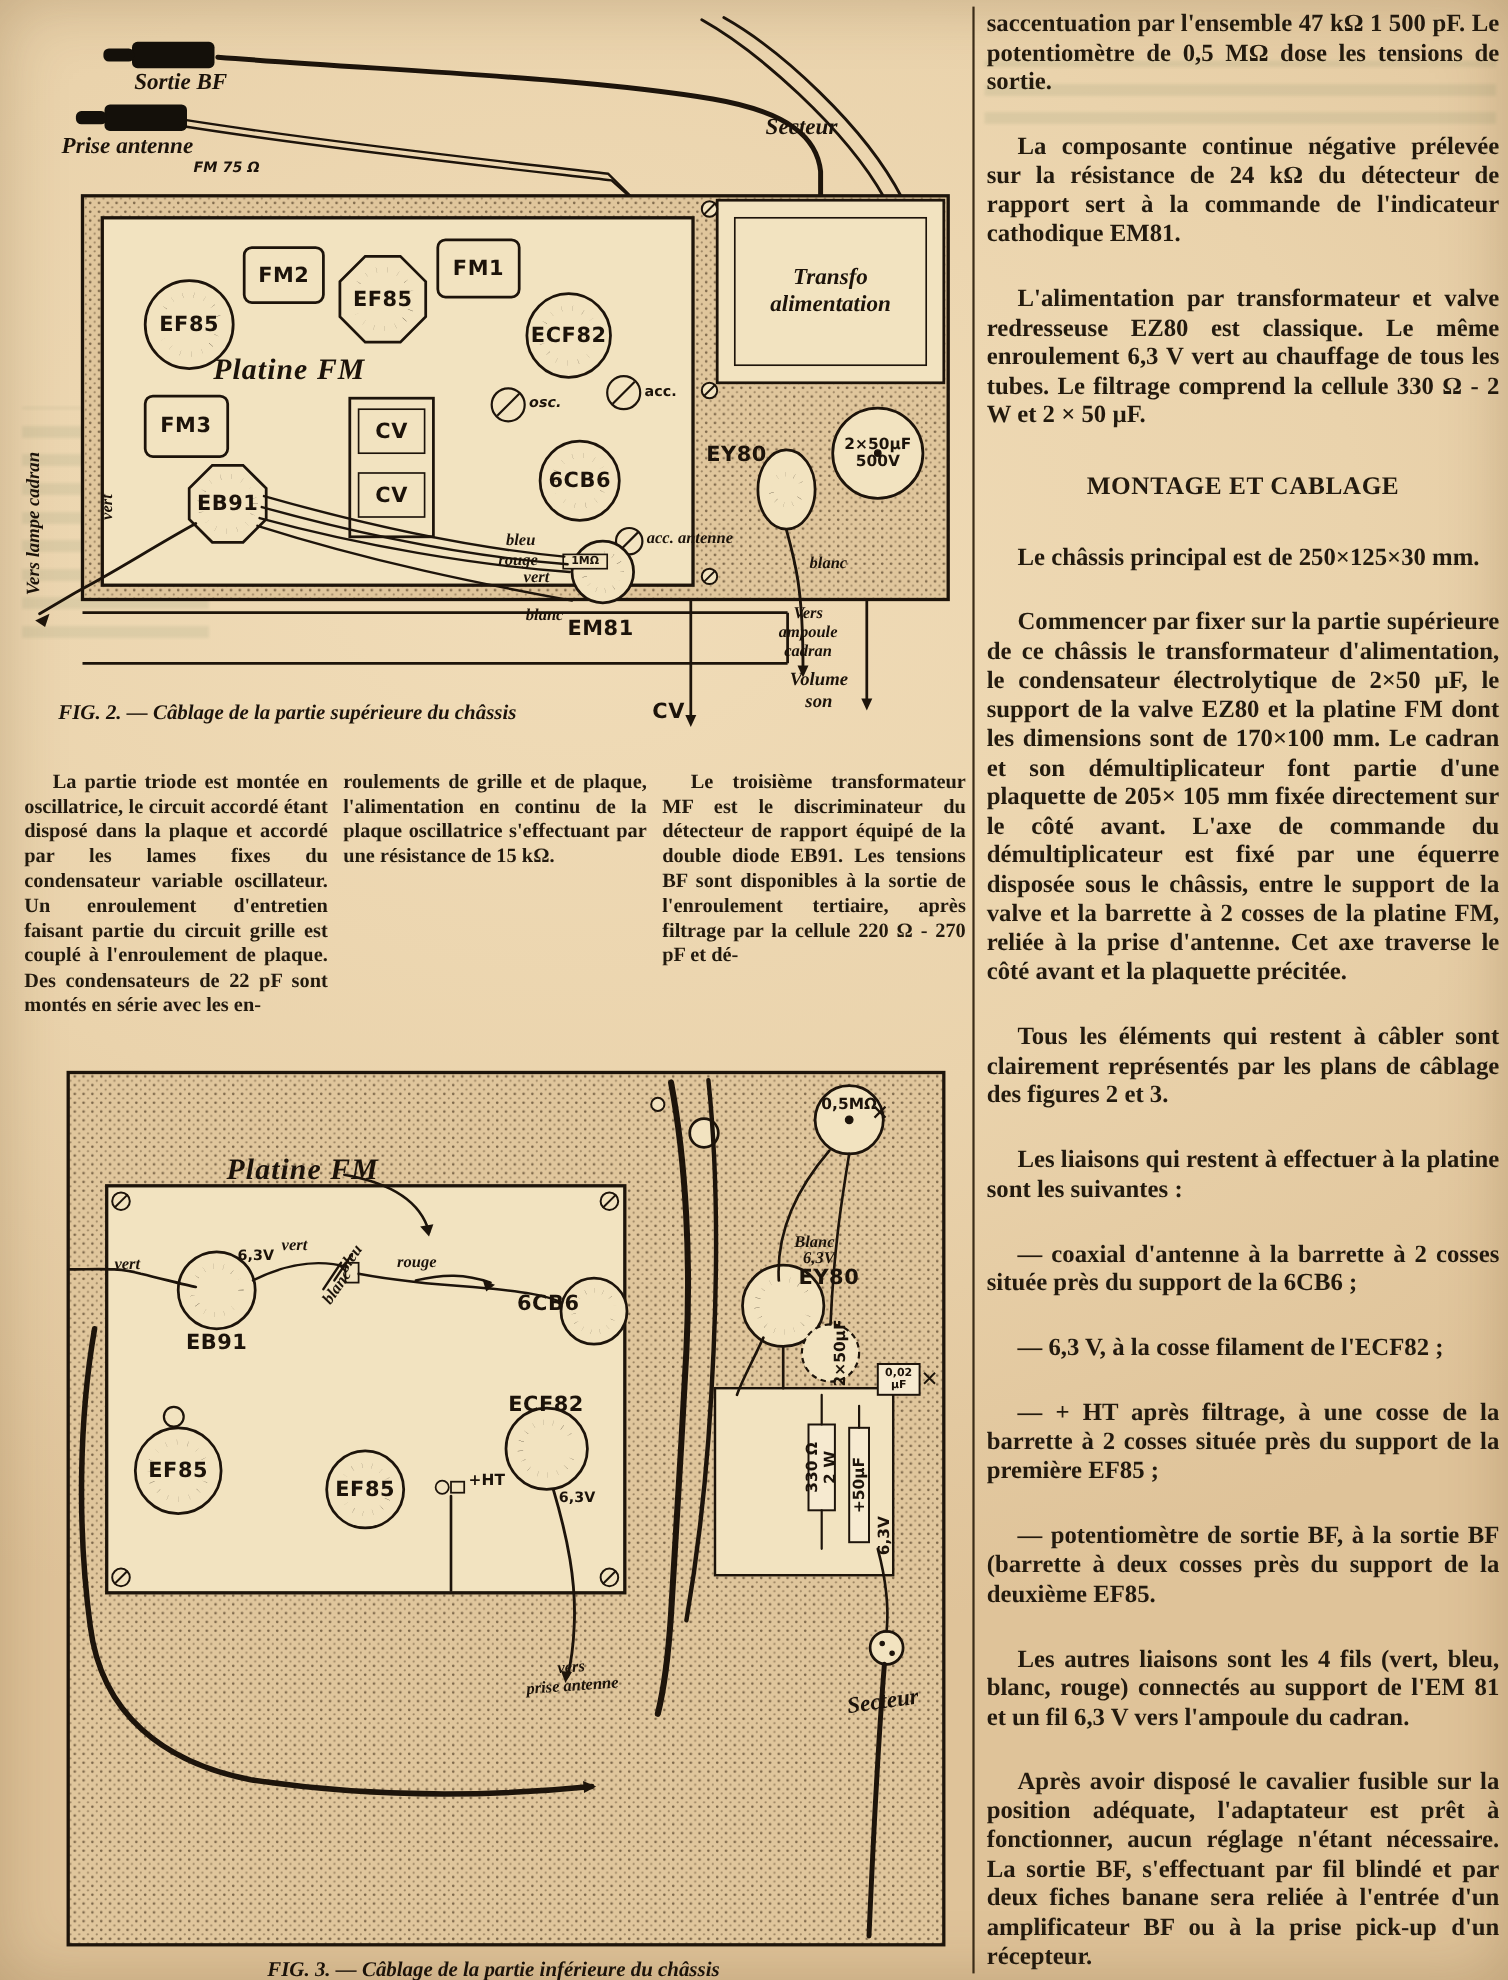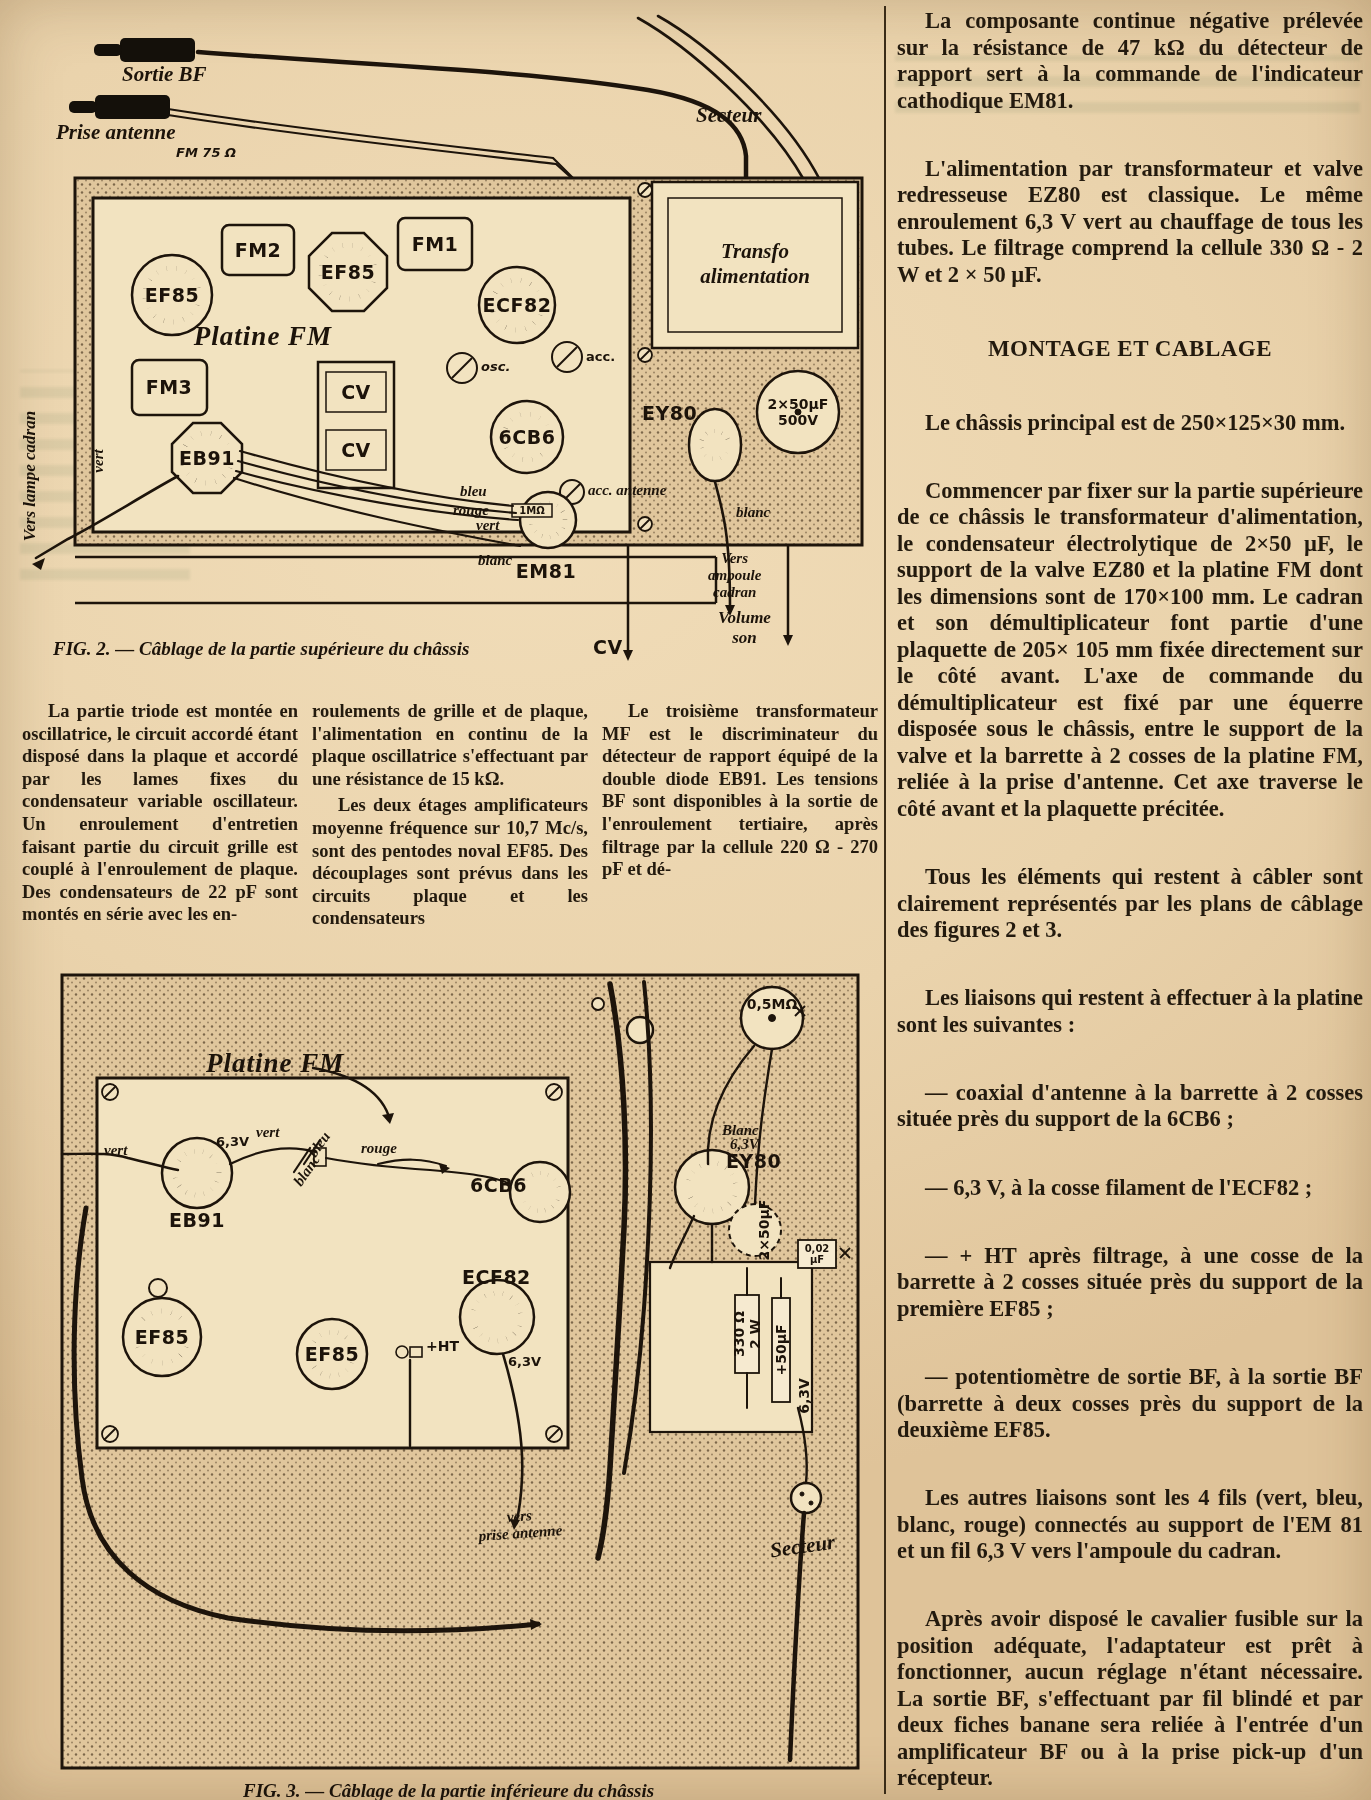--- a/index.html
+++ b/index.html
@@ -201,29 +201,29 @@
 son</div>
     <figcaption class="lbl cap" style="left:45px;top:632px;">FIG. 2. — Câblage de la partie supérieure du châssis</figcaption>
   </figure>
 
   <section class="mid">
     <div class="mcol">
       <p>La partie triode est montée en oscillatrice, le circuit accordé étant disposé dans la plaque et accordé par les lames fixes du condensateur variable oscillateur. Un enroulement d'entretien faisant partie du circuit grille est couplé à l'enroulement de plaque. Des condensateurs de 22 pF sont montés en série avec les en-</p>
     </div>
     <div class="mcol">
       <p class="p0">roulements de grille et de plaque, l'alimentation en continu de la plaque oscillatrice s'effectuant par une résistance de 15 kΩ.</p>
-      <p>Les deux étages amplificateurs moyenne fréquence sur 10,7 Mc/s, sont des pentodes noval EF85. Des découplages sont prévus dans les circuits plaque et les condensateurs</p>
     </div>
     <div class="mcol">
       <p>Le troisième transformateur MF est le discriminateur du détecteur de rapport équipé de la double diode EB91. Les tensions BF sont disponibles à la sortie de l'enroulement tertiaire, après filtrage par la cellule 220 Ω - 270 pF et dé-</p>
     </div>
   </section>
 
   <aside class="right-col">
-    <p>La composante continue négative prélevée sur la résistance de 47 kΩ du détecteur de rapport sert à la commande de l'indicateur cathodique EM81.</p>
+    <p class="p0">saccentuation par l'ensemble 47 kΩ 1 500 pF. Le potentiomètre de 0,5 MΩ dose les tensions de sortie.</p>
+    <p>La composante continue négative prélevée sur la résistance de 24 kΩ du détecteur de rapport sert à la commande de l'indicateur cathodique EM81.</p>
     <p>L'alimentation par transformateur et valve redresseuse EZ80 est classique. Le même enroulement 6,3 V vert au chauffage de tous les tubes. Le filtrage comprend la cellule 330 Ω - 2 W et 2 × 50 µF.</p>
     <h3 class="xhead">MONTAGE ET CABLAGE</h3>
     <p>Le châssis principal est de 250×125×30 mm.</p>
     <p>Commencer par fixer sur la partie supérieure de ce châssis le transformateur d'alimentation, le condensateur électrolytique de 2×50 µF, le support de la valve EZ80 et la platine FM dont les dimensions sont de 170×100 mm. Le cadran et son démultiplicateur font partie d'une plaquette de 205× 105 mm fixée directement sur le côté avant. L'axe de commande du démultiplicateur est fixé par une équerre disposée sous le châssis, entre le support de la valve et la barrette à 2 cosses de la platine FM, reliée à la prise d'antenne. Cet axe traverse le côté avant et la plaquette précitée.</p>
     <p>Tous les éléments qui restent à câbler sont clairement représentés par les plans de câblage des figures 2 et 3.</p>
     <p>Les liaisons qui restent à effectuer à la platine sont les suivantes :</p>
     <p>— coaxial d'antenne à la barrette à 2 cosses située près du support de la 6CB6 ;</p>
     <p>— 6,3 V, à la cosse filament de l'ECF82 ;</p>
     <p>— + HT après filtrage, à une cosse de la barrette à 2 cosses située près du support de la première EF85 ;</p>
     <p>— potentiomètre de sortie BF, à la sortie BF (barrette à deux cosses près du support de la deuxième EF85.</p>

